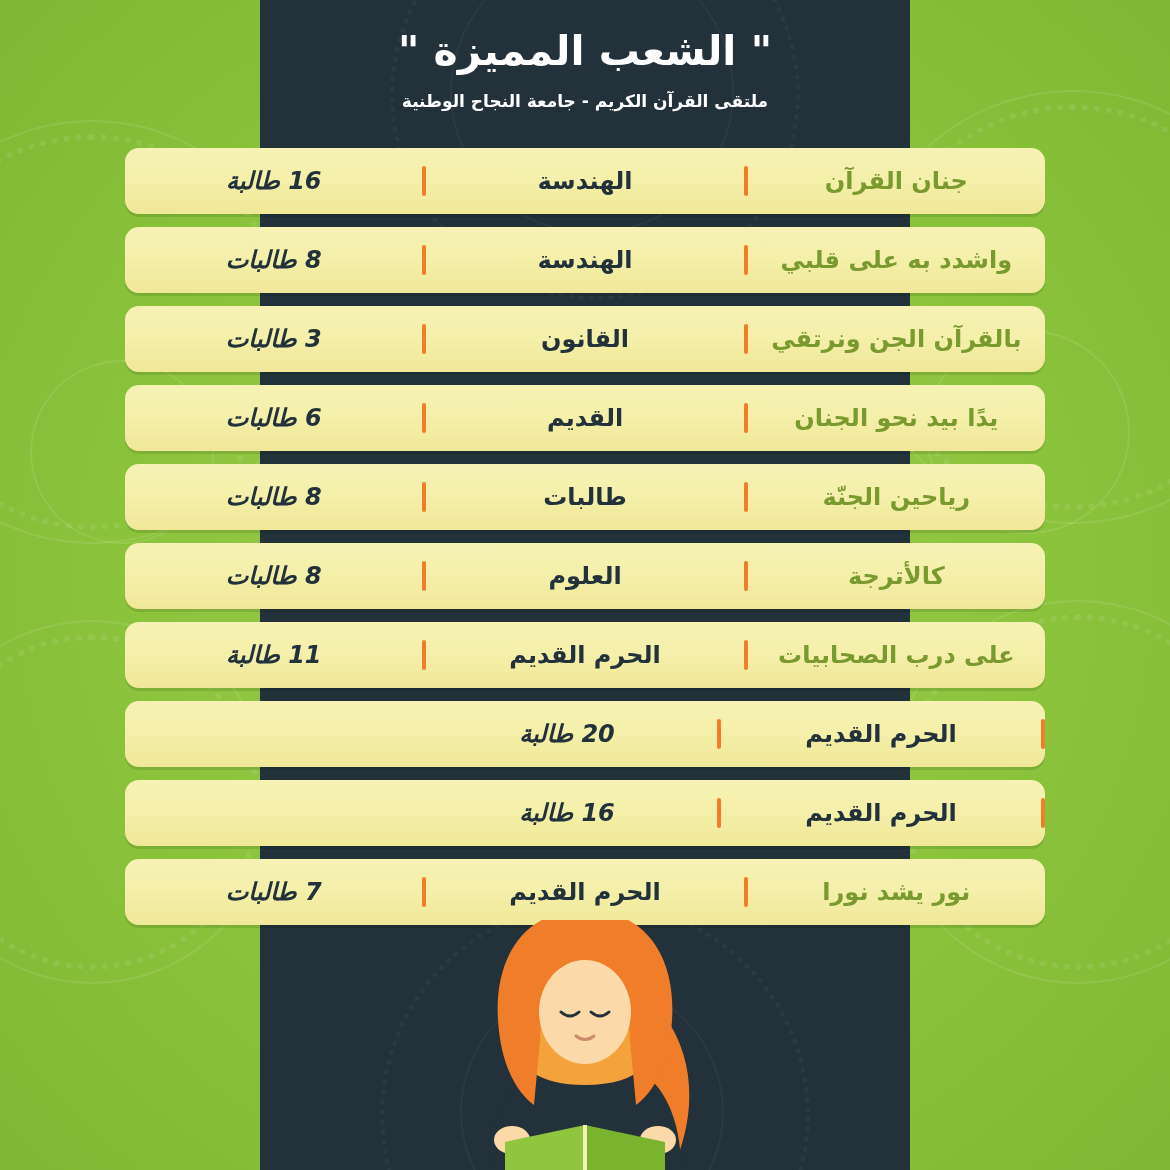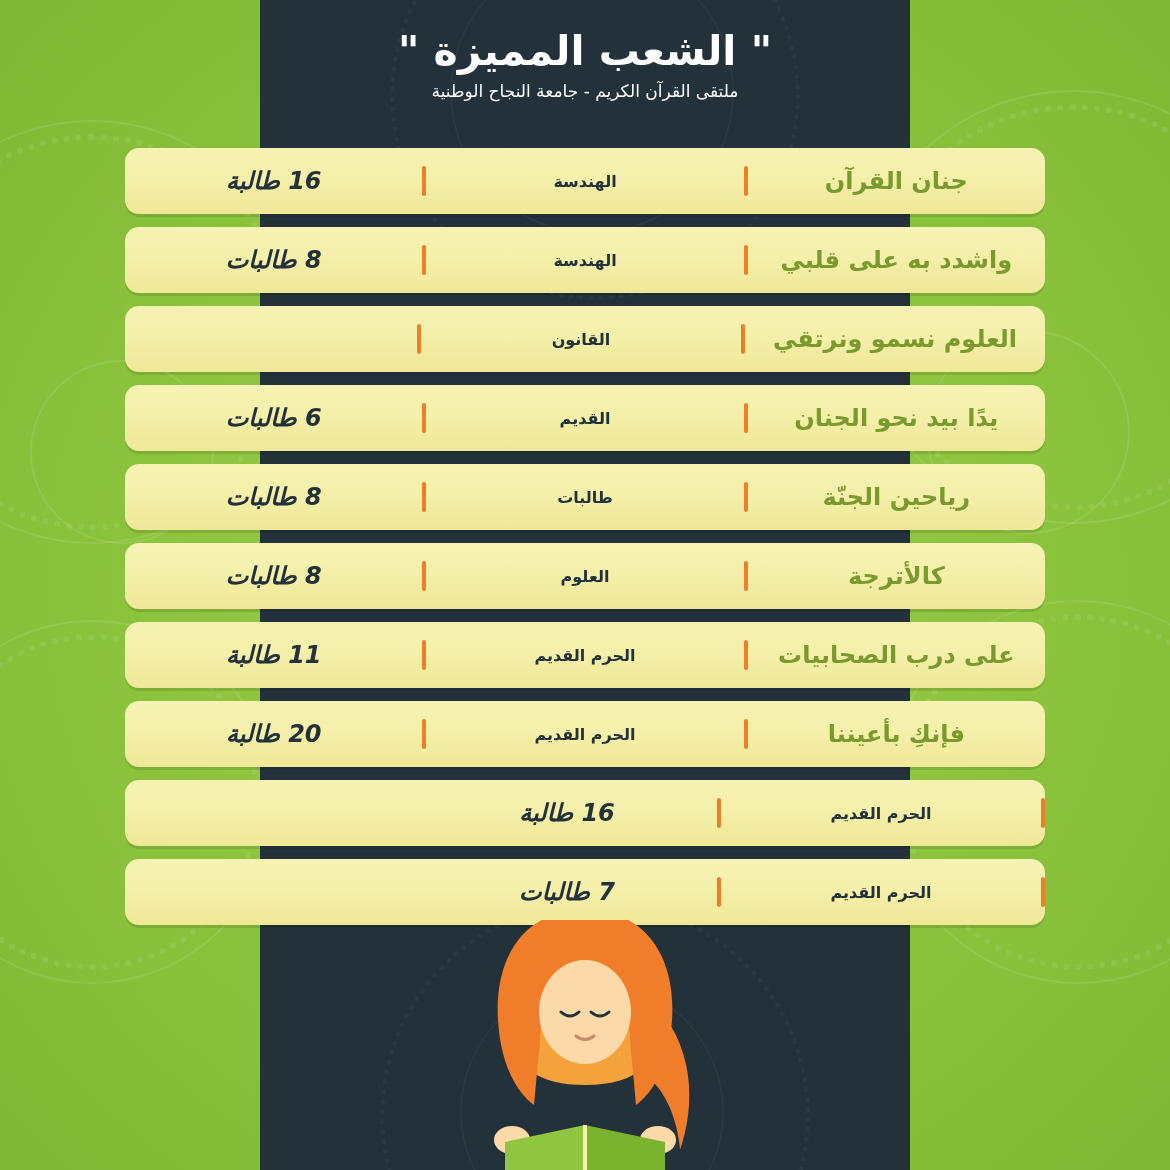--- a/index.html
+++ b/index.html
@@ -72,22 +72,22 @@
     color: #ffffff;
     font-size: 41px;
     font-weight: bold;
     letter-spacing: 0px;
     line-height: 1.25;
     direction: rtl;
   }
   .header .subtitle {
     color: #ffffff;
     font-size: 17px;
-    font-weight: normal;
-    margin-top: 4px;
+    font-weight: bold;
+    margin-top: 14px;
     direction: rtl;
   }
 
   
   .rows {
     position: absolute;
     left: 0;
     top: 148px;
     width: 1170px;
     z-index: 5;
@@ -114,21 +114,21 @@
   .cell-name {
     width: 300px;
     color: #7a9a2f;
     font-size: 24px;
     font-weight: bold;
     justify-content: center;
   }
   .cell-place {
     width: 320px;
     color: #22313a;
-    font-size: 16px;
+    font-size: 24px;
     font-weight: bold;
   }
   .cell-count {
     width: 300px;
     color: #22313a;
     font-size: 24px;
     font-weight: bold;
     font-style: italic;
   }
   .sep {
@@ -182,24 +182,25 @@
         <div class="cell cell-count">16 طالبة</div>
       </div>
       <div class="row">
         <div class="cell cell-name">واشدد به على قلبي</div>
         <div class="sep"></div>
         <div class="cell cell-place">الهندسة</div>
         <div class="sep"></div>
         <div class="cell cell-count">8 طالبات</div>
       </div>
       <div class="row">
-        <div class="cell cell-name">العلوم نسمو ونرتقي</div>
+        <div class="cell cell-name">بالقرآن الجن ونرتقي</div>
         <div class="sep"></div>
         <div class="cell cell-place">القانون</div>
         <div class="sep"></div>
+        <div class="cell cell-count">3 طالبات</div>
       </div>
       <div class="row">
         <div class="cell cell-name">يدًا بيد نحو الجنان</div>
         <div class="sep"></div>
         <div class="cell cell-place">القديم</div>
         <div class="sep"></div>
         <div class="cell cell-count">6 طالبات</div>
       </div>
       <div class="row">
         <div class="cell cell-name">رياحين الجنّة</div>
@@ -216,33 +217,33 @@
         <div class="cell cell-count">8 طالبات</div>
       </div>
       <div class="row">
         <div class="cell cell-name">على درب الصحابيات</div>
         <div class="sep"></div>
         <div class="cell cell-place">الحرم القديم</div>
         <div class="sep"></div>
         <div class="cell cell-count">11 طالبة</div>
       </div>
       <div class="row">
-        <div class="cell cell-name">فإنكِ بأعيننا</div>
         <div class="sep"></div>
         <div class="cell cell-place">الحرم القديم</div>
         <div class="sep"></div>
         <div class="cell cell-count">20 طالبة</div>
       </div>
       <div class="row">
         <div class="sep"></div>
         <div class="cell cell-place">الحرم القديم</div>
         <div class="sep"></div>
         <div class="cell cell-count">16 طالبة</div>
       </div>
       <div class="row">
+        <div class="cell cell-name">نور يشد نورا</div>
         <div class="sep"></div>
         <div class="cell cell-place">الحرم القديم</div>
         <div class="sep"></div>
         <div class="cell cell-count">7 طالبات</div>
       </div>
     </div>
 
   <svg class="illustration" viewBox="0 0 1170 250" xmlns="http://www.w3.org/2000/svg">
 
     <path d="M627 60 C700 110, 700 190, 672 250 L600 250 C640 180, 640 110, 612 70 Z" fill="#f07d2a"></path>

